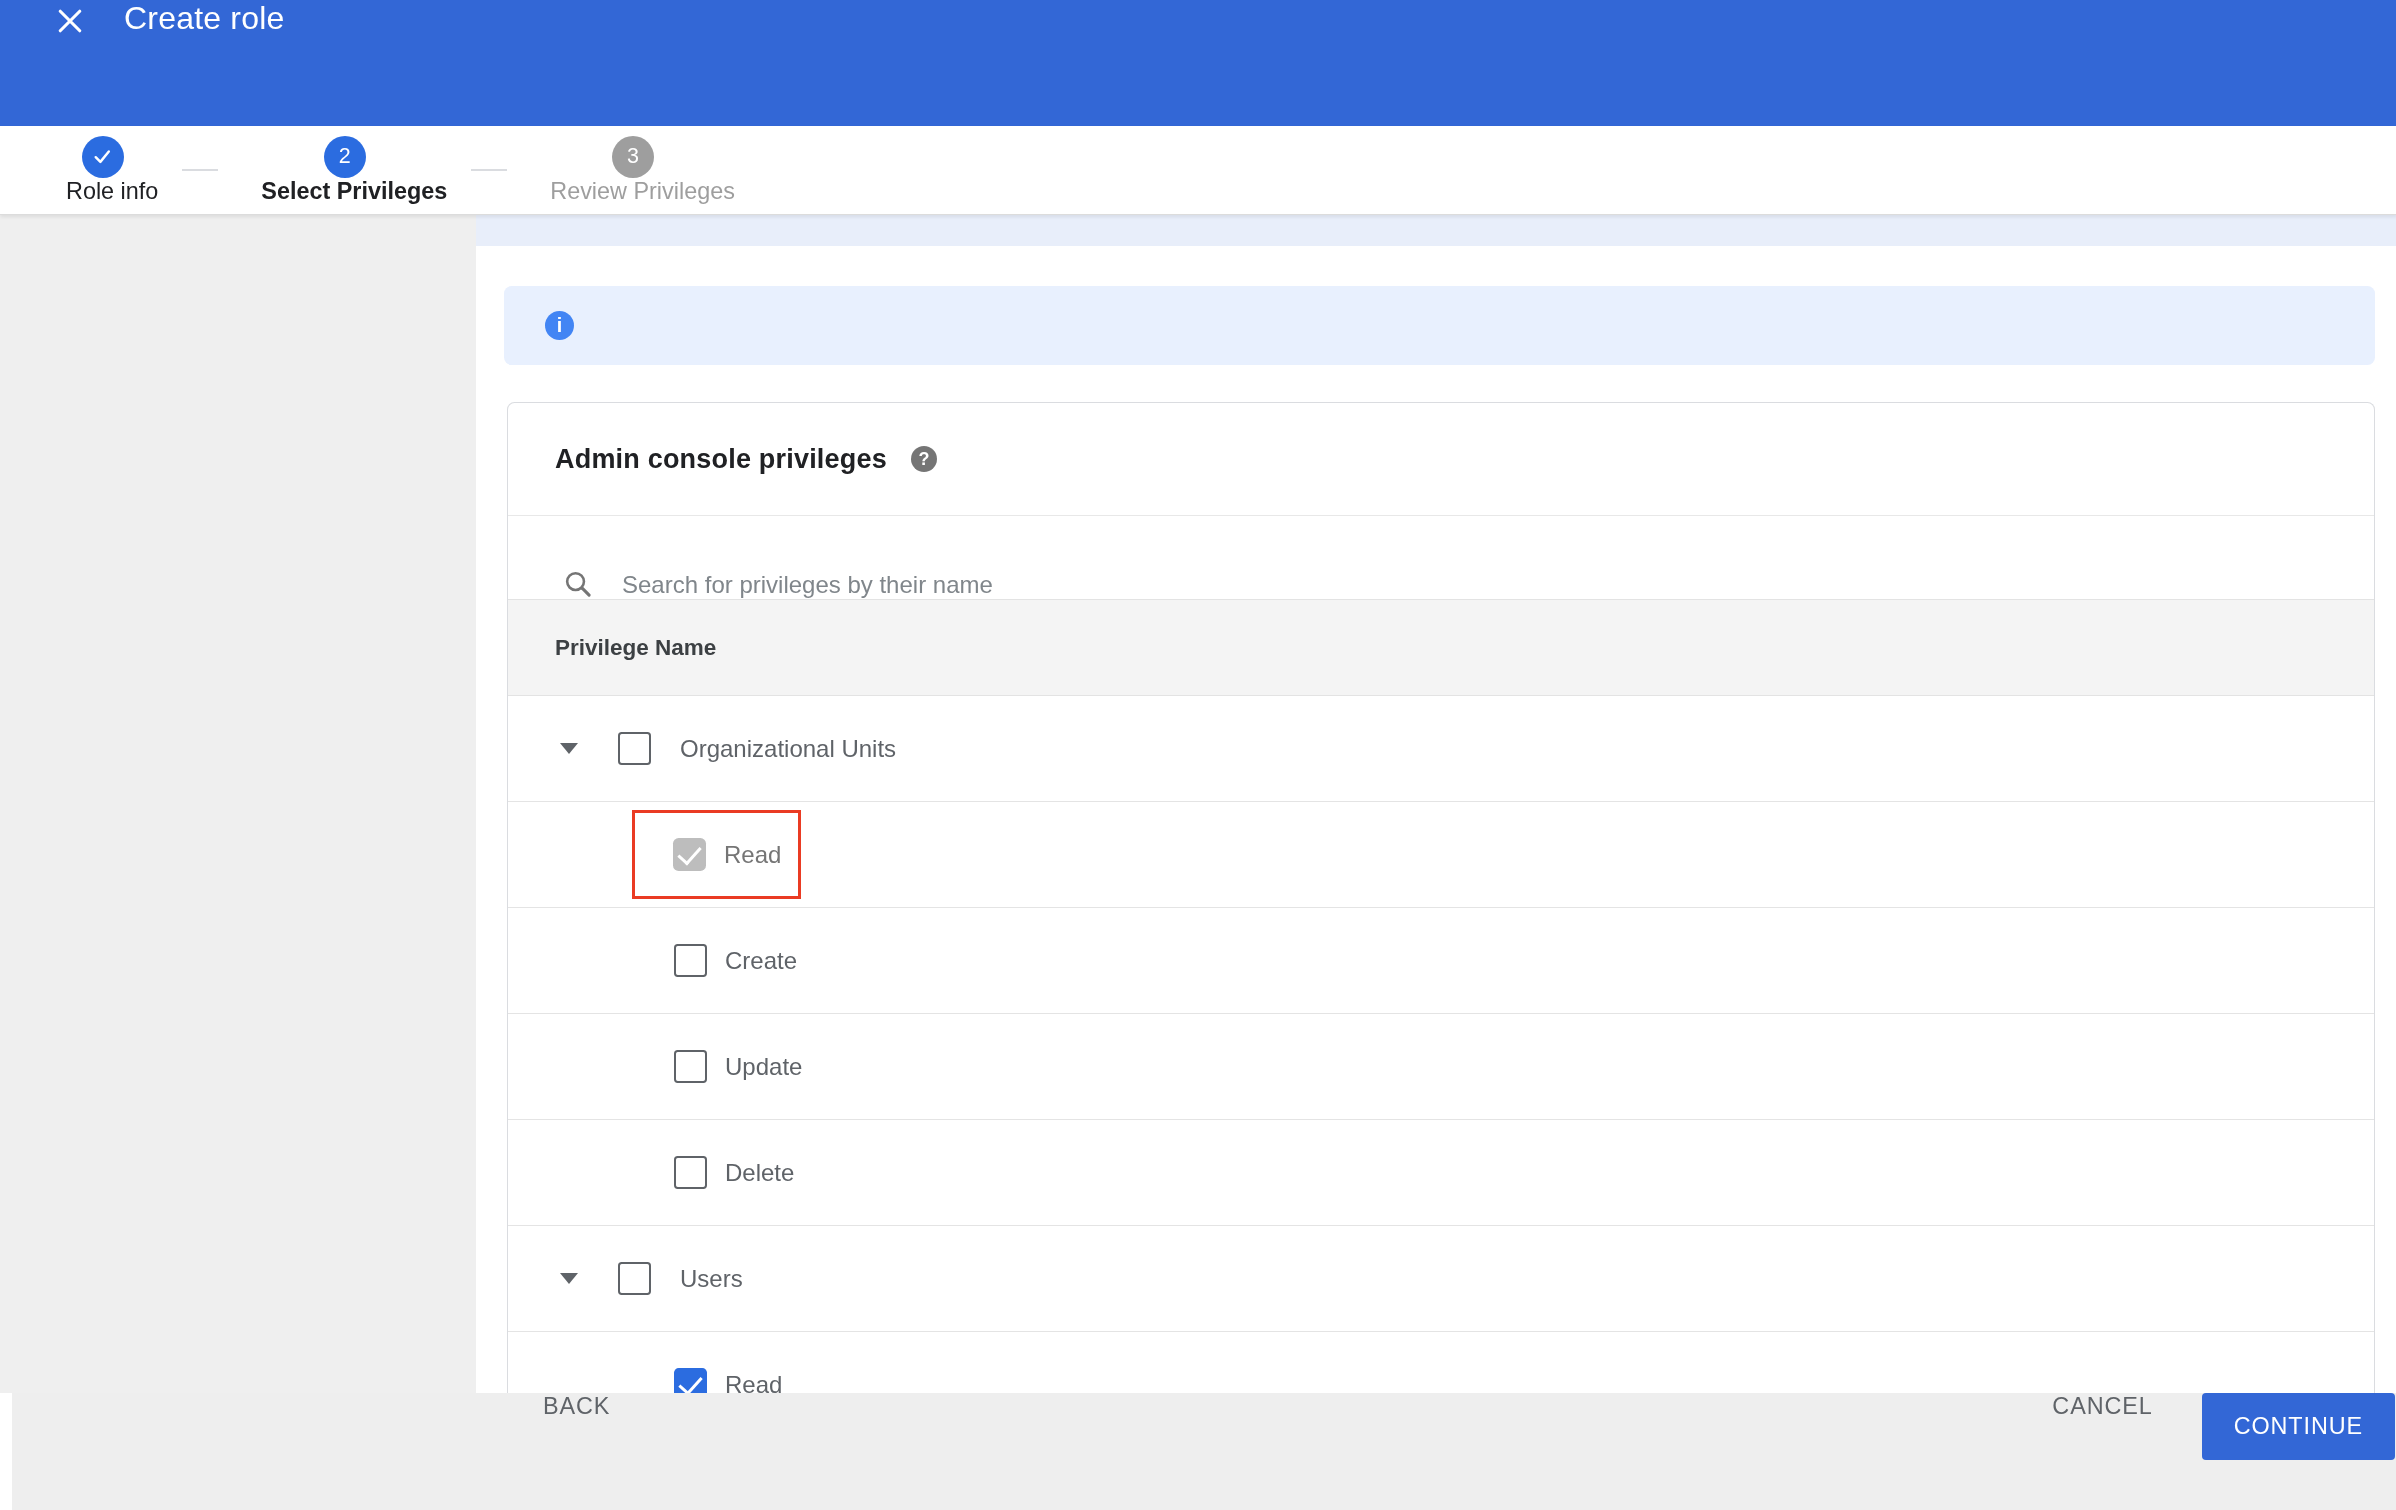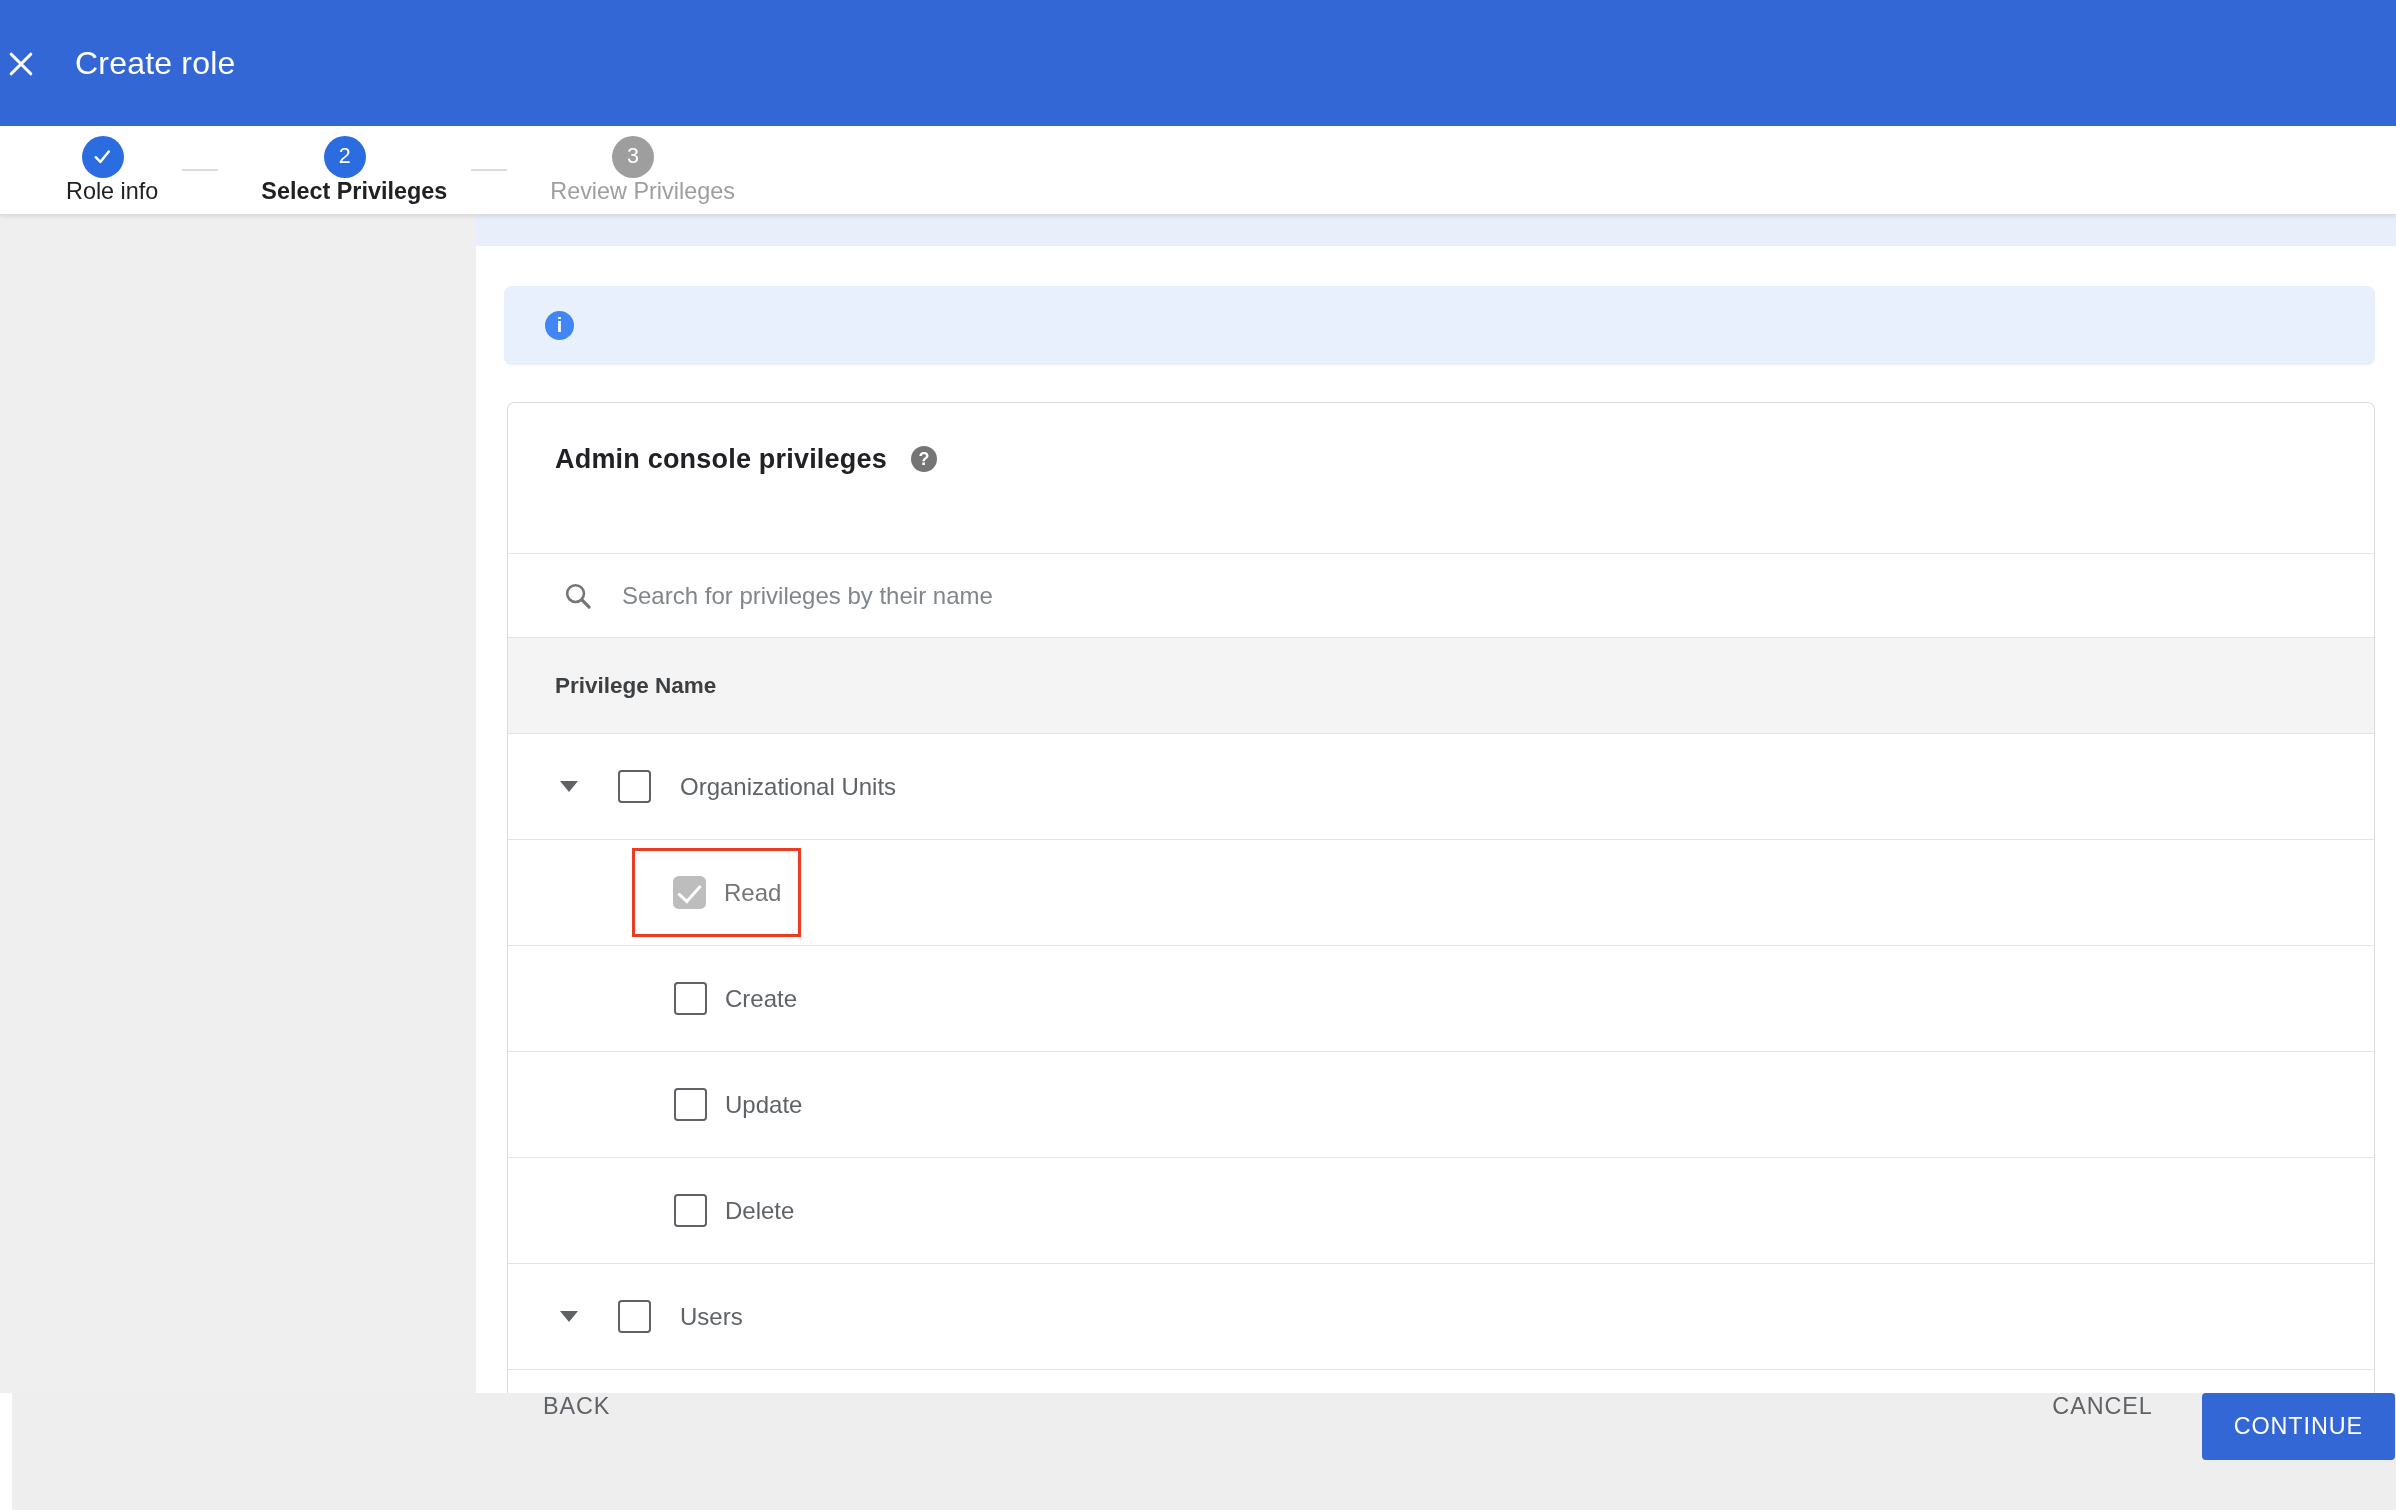--- a/index.html
+++ b/index.html
@@ -22,21 +22,21 @@
     --footer-bg:#eeeeee;
     --sidebar-bg:#efefef;
     --button-blue:#3367d6;
   }
   *{box-sizing:border-box;margin:0;padding:0;}
   html,body{width:2397px;height:1510px;overflow:hidden;}
   body{font-family:"Liberation Sans", sans-serif;background:#fff;position:relative;}
 
   
   .titlebar{position:absolute;left:0;top:0;width:100%;height:127px;background:var(--header-blue);
-    display:flex;align-items:center;}
+    display:flex;align-items:flex-start;padding-left:49px;}
   .close-btn{width:41px;height:41px;display:flex;align-items:center;justify-content:center;cursor:pointer;}
   .title{color:#fff;font-size:32px;font-weight:400;margin-left:34px;letter-spacing:0.2px;}
 
   
   .stepper{position:absolute;left:0;top:126px;width:100%;height:89px;background:#fff;
     display:flex;align-items:center;padding-left:47px;border-bottom:0.9px solid #dcdcdc;
     box-shadow:0 1.9px 3.7px rgba(0,0,0,.08);z-index:5;}
   .step{display:flex;align-items:center;flex-direction:column;}
   .step-circle{width:42px;height:42px;border-radius:50%;display:flex;align-items:center;justify-content:center;
     color:#fff;font-size:21.5px;flex:none;}
@@ -61,21 +61,21 @@
   .banner-text{font-size:23.4px;color:var(--text-primary);margin-left:31px;}
   .learn-more{color:var(--link-blue);text-decoration:none;margin-left:7.5px;cursor:pointer;}
 
   
   .card{margin:37px 22.5px 0 31px;background:#fff;border:0.9px solid var(--card-border);border-bottom:none;
     border-radius:7.5px 7.5px 0 0;height:1124px;}
   .card-title-row{height:112px;display:flex;align-items:center;padding-left:47px;}
   .card-title{font-size:27px;font-weight:700;color:var(--text-primary);letter-spacing:0.2px;}
   .help-icon{width:26px;height:26px;border-radius:50%;background:#757575;color:#fff;font-size:18px;font-weight:700;
     display:flex;align-items:center;justify-content:center;margin-left:24px;cursor:pointer;}
-  .search-row{height:84px;display:flex;align-items:center;padding-left:54px;border-top:0.9px solid #e8e8e8;margin-top:38px;}
+  .search-row{height:84px;display:flex;align-items:flex-end;padding-left:54px;border-top:0.9px solid #e8e8e8;}
   .search-row svg{flex:none;}
   .search-input{border:none;outline:none;font-size:24px;color:var(--text-primary);margin-left:29px;flex:1;
     font-family:"Liberation Sans", sans-serif;background:transparent;}
   .search-input::placeholder{color:var(--placeholder);}
   .col-header{height:97px;background:var(--header-row-bg);border-top:0.9px solid #e3e3e3;border-bottom:0.9px solid #e3e3e3;
     display:flex;align-items:center;padding-left:47px;font-size:22.5px;font-weight:700;color:#3c4043;}
 
   
   .row{height:106px;border-bottom:0.9px solid var(--row-divider);display:flex;align-items:center;position:relative;}
   .row.lvl0{padding-left:52px;}

